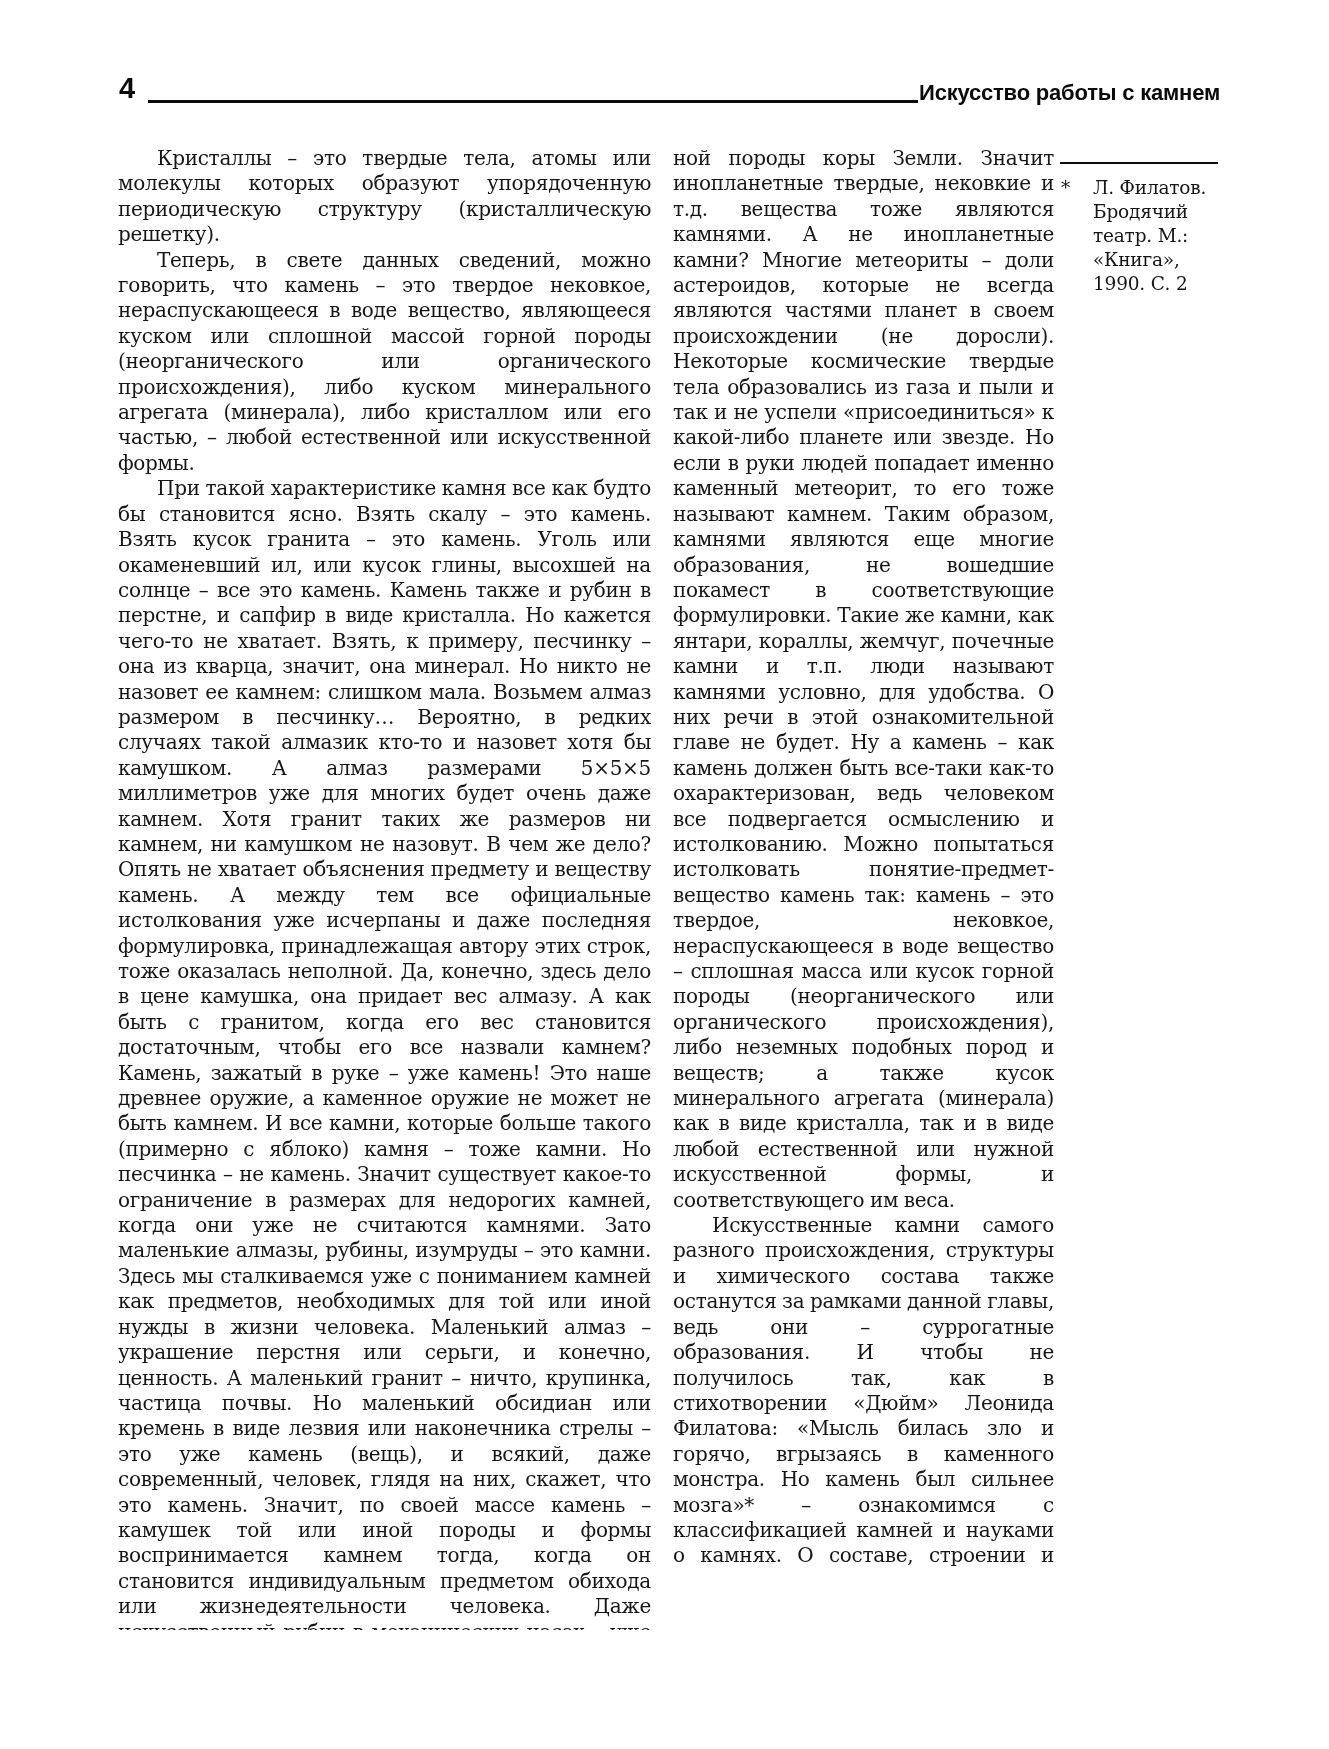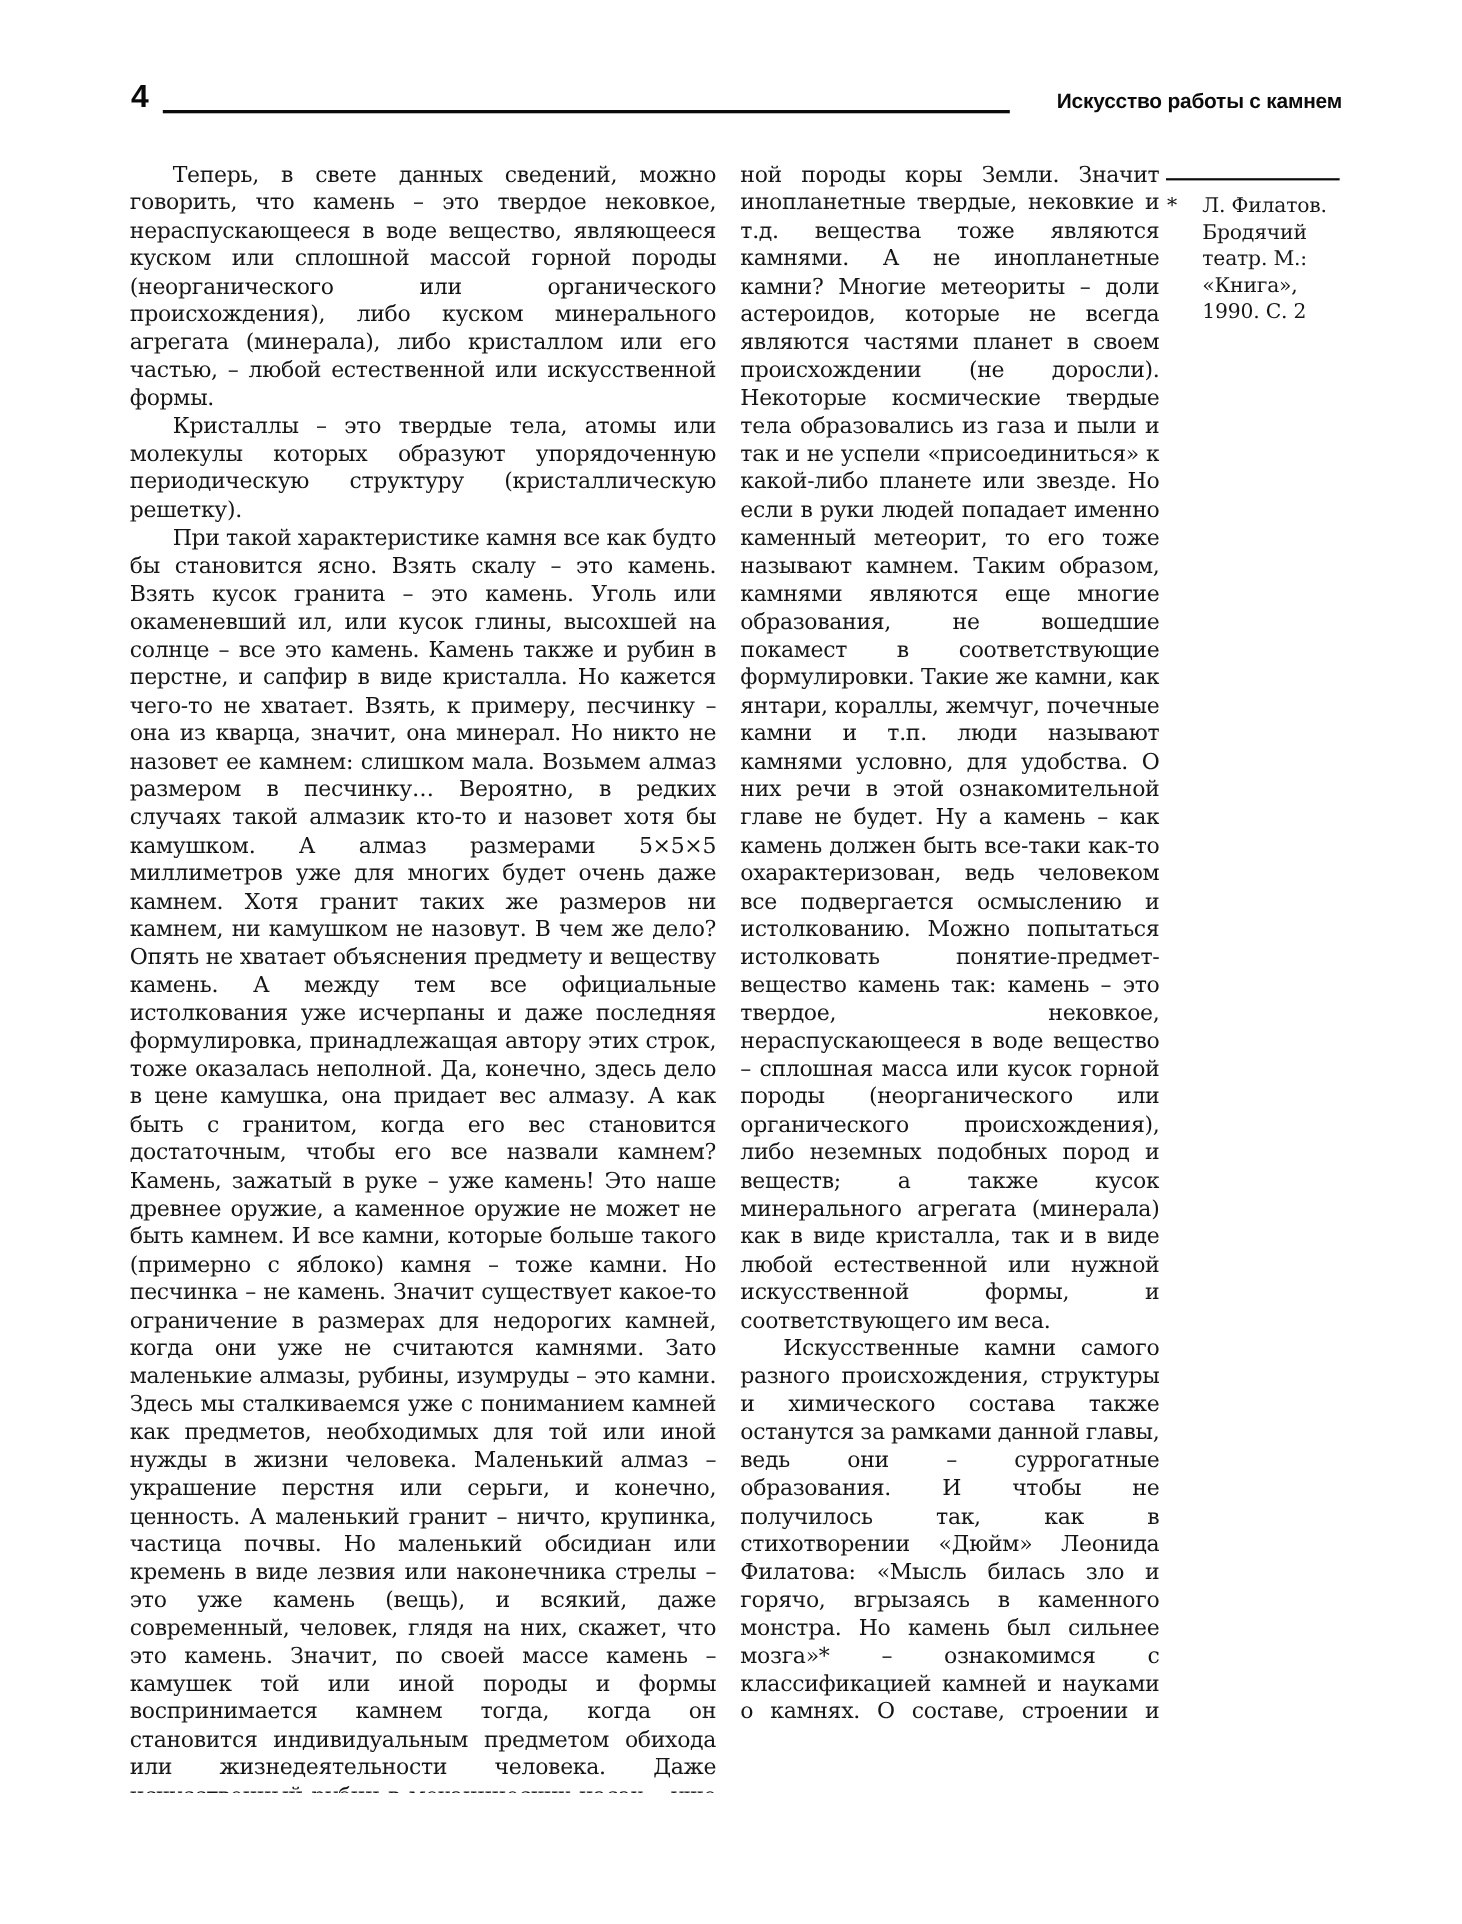--- a/index.html
+++ b/index.html
@@ -25,21 +25,21 @@
     color: #0b0b0b;
   }
   .header-rule {
     position: absolute; left: 148px; top: 100px;
     width: 770px; height: 2.5px;
     background: #0b0b0b;
   }
   .running-title {
     position: absolute; top: 81px; right: 109px;
     font-family: "Liberation Sans", sans-serif;
-    font-weight: bold; font-size: 19px; line-height: 24px;
+    font-weight: bold; font-size: 22px; line-height: 24px;
     letter-spacing: -0.2px;
     color: #0b0b0b;
     white-space: nowrap;
   }
 
   
   .columns {
     position: absolute; left: 118px; top: 146px;
     width: 1100px; height: 1484px;
     display: flex; gap: 22px;
@@ -95,22 +95,22 @@
 
   <div class="page-number">4</div>
 
   <div class="header-rule"></div>
 
   <div class="running-title">Искусство работы с камнем</div>
 
   <div class="columns">
 
     <div class="col col-left">
+      <p class="indent">Кристаллы – это твердые тела, атомы или молекулы которых образуют упорядоченную периодическую структуру (кристаллическую решетку).</p>
       <p class="indent">Теперь, в свете данных сведений, можно говорить, что камень – это твердое нековкое, нераспускающееся в воде вещество, являющееся куском или сплошной массой горной породы (неорганического или органического происхождения), либо куском минерального агрегата (минерала), либо кристаллом или его частью, – любой естественной или искусственной формы.</p>
-      <p class="indent">Кристаллы – это твердые тела, атомы или молекулы которых образуют упорядоченную периодическую структуру (кристаллическую решетку).</p>
       <p class="indent">При такой характеристике камня все как будто бы становится ясно. Взять скалу – это камень. Взять кусок гранита – это камень. Уголь или окаменевший ил, или кусок глины, высохшей на солнце – все это камень. Камень также и рубин в перстне, и сапфир в виде кристалла. Но кажется чего-то не хватает. Взять, к примеру, песчинку – она из кварца, значит, она минерал. Но никто не назовет ее камнем: слишком мала. Возьмем алмаз размером в песчинку… Вероятно, в редких случаях такой алмазик кто-то и назовет хотя бы камушком. А алмаз размерами 5×5×5 миллиметров уже для многих будет очень даже камнем. Хотя гранит таких же размеров ни камнем, ни камушком не назовут. В чем же дело? Опять не хватает объяснения предмету и веществу камень. А между тем все официальные истолкования уже исчерпаны и даже последняя формулировка, принадлежащая автору этих строк, тоже оказалась неполной. Да, конечно, здесь дело в цене камушка, она придает вес алмазу. А как быть с гранитом, когда его вес становится достаточным, чтобы его все назвали камнем? Камень, зажатый в руке – уже камень! Это наше древнее оружие, а каменное оружие не может не быть камнем. И все камни, которые больше такого (примерно с яблоко) камня – тоже камни. Но песчинка – не камень. Значит существует какое-то ограничение в размерах для недорогих камней, когда они уже не считаются камнями. Зато маленькие алмазы, рубины, изумруды – это камни. Здесь мы сталкиваемся уже с пониманием камней как предметов, необходимых для той или иной нужды в жизни человека. Маленький алмаз – украшение перстня или серьги, и конечно, ценность. А маленький гранит – ничто, крупинка, частица почвы. Но маленький обсидиан или кремень в виде лезвия или наконечника стрелы – это уже камень (вещь), и всякий, даже современный, человек, глядя на них, скажет, что это камень. Значит, по своей массе камень – камушек той или иной породы и формы воспринимается камнем тогда, когда он становится индивидуальным предметом обихода или жизнедеятельности человека. Даже искусственный рубин в механических часах – уже камень.</p>
 
     </div>
 
     <div class="col col-right">
       <div class="main-text">
         <p>ной породы коры Земли. Значит инопланетные твердые, нековкие и т.д. вещества тоже являются камнями. А не инопланетные камни? Многие метеориты – доли астероидов, которые не всегда являются частями планет в своем происхождении (не доросли). Некоторые космические твердые тела образовались из газа и пыли и так и не успели «присоединиться» к какой-либо планете или звезде. Но если в руки людей попадает именно каменный метеорит, то его тоже называют камнем. Таким образом, камнями являются еще многие образования, не вошедшие покамест в соответствующие формулировки. Такие же камни, как янтари, кораллы, жемчуг, почечные камни и т.п. люди называют камнями условно, для удобства. О них речи в этой ознакомительной главе не будет. Ну а камень – как камень должен быть все-таки как-то охарактеризован, ведь человеком все подвергается осмыслению и истолкованию. Можно попытаться истолковать понятие-предмет-вещество камень так: камень – это твердое, нековкое, нераспускающееся в воде вещество – сплошная масса или кусок горной породы (неорганического или органического происхождения), либо неземных подобных пород и веществ; а также кусок минерального агрегата (минерала) как в виде кристалла, так и в виде любой естественной или нужной искусственной формы, и соответствующего им веса.</p>
         <p class="indent">Искусственные камни самого разного происхождения, структуры и химического состава также останутся за рамками данной главы, ведь они – суррогатные образования. И чтобы не получилось так, как в стихотворении «Дюйм» Леонида Филатова: «Мысль билась зло и горячо, вгрызаясь в каменного монстра. Но камень был сильнее мозга»* – ознакомимся с классификацией камней и науками о камнях. О составе, строении и истории развития Земли и земной коры говорит геология. В геологию входит комплекс наук. Непосредственно горные породы изучает один из разделов геологии – петрография. Петрография познает горные породы на основе постижения слагающих их минералов и их взаимосвязей. Литология исследует формирование слоев горных пород. Минералогия изучает минералы, их состав, свойства, особенности и закономерности физического строения (структуры), условия образования, нахождения и изменения в природе. Кристаллография изучает симметрию, строение, образование и свойства кристаллов. Гемология изучает камни, обладающие ювелирными или декоративными качествами. Таким образом, видно, что изучением камней занимаются сразу несколько наук. Но у каждой науки предмет изучения свой, иначе бы они не разнились. В этой связи уместно будет ознакомиться с тем, как классифицировали камни по их использова-</p>
       </div>
 

